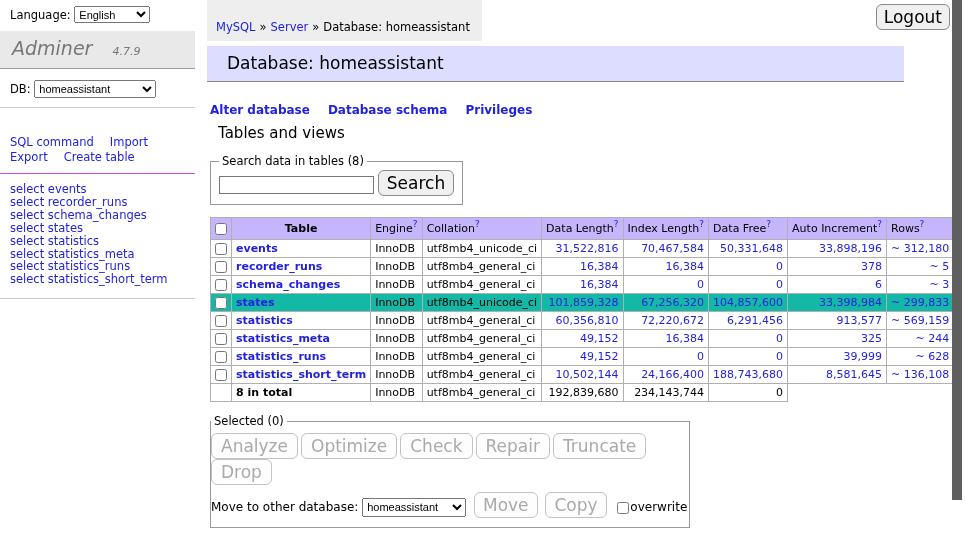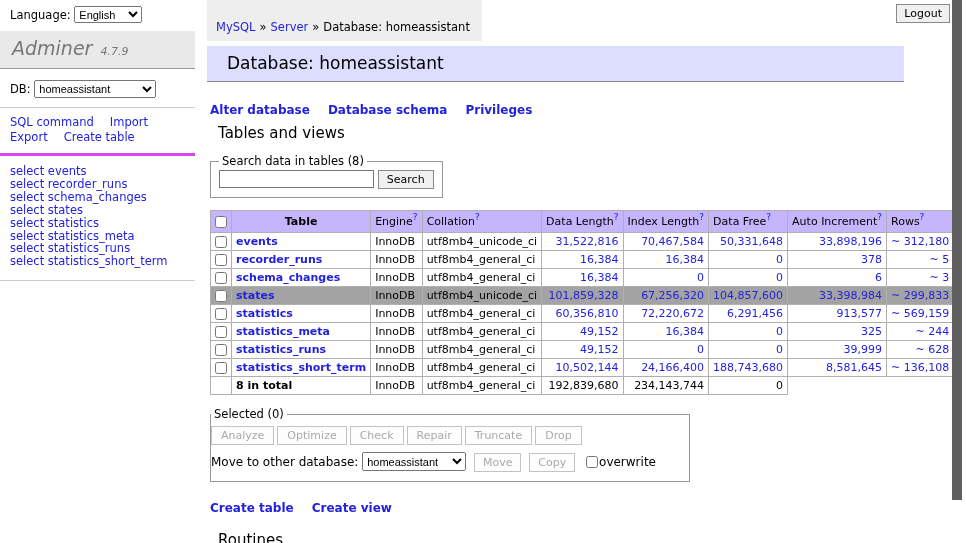--- a/index.html
+++ b/index.html
@@ -4,58 +4,58 @@
 <style>
   * { box-sizing: border-box; }
   html,body { margin:0; padding:0; background:#fff; }
   body { font-family:"DejaVu Sans","Liberation Sans",sans-serif; font-size:12px; color:#000; }
   .page { position:relative; width:966px; height:543px; overflow:hidden; background:#fff; }
   a { color:#2222dd; text-decoration:none; cursor:pointer; }
 
   
   .sidebar { position:absolute; left:0; top:0; width:195px; }
   .lang-row { padding:6px 8px 8px 10px; font-size:11.5px; }
-  .lang-row select { width:68px; height:17px; font-size:11px; }
+  .lang-row select { width:76px; height:17px; font-size:11px; }
   .adminer-band { background:#e9e9e9; border-bottom:1px solid #999; padding:6px 12px 9px; color:#777; font-style:italic; }
   .adminer-band .app { font-size:19px; }
-  .adminer-band .ver { font-size:11px; margin-left:8px; }
+  .adminer-band .ver { font-size:11px; margin-left:20px; }
   .db-row { padding:11px 8px 9px 10px; border-bottom:1px solid #ccc; font-size:11.5px; }
   .db-row select { width:122px; height:18px; font-size:11px; }
-  .sidebar-actions { padding:7px 8px 8px 10px; border-bottom:3px solid #d946ef; font-size:11.5px; line-height:15px; }
+  .sidebar-actions { padding:7px 8px 8px 10px; border-bottom:1px solid #d946ef; font-size:11.5px; line-height:15px;margin-top:20px; }
   .sidebar-actions a { margin-right:16px; }
   .table-list { padding:9px 8px 12px 10px; border-bottom:1px solid #ccc; font-size:11.5px; line-height:12.9px; }
   .table-list a { display:block; }
 
   
   .main { position:absolute; left:207px; top:0; width:697px; }
   .breadcrumb { display:inline-block; background:#eee; padding:20px 12px 7px 9px; font-size:11.5px; white-space:nowrap; }
   .breadcrumb .sep { color:#000; margin:0 4px; }
   .page-title { background:#ddf; border-bottom:1px solid #888; margin:5px 0 0; padding:8px 20px 9px; font-size:17px; font-weight:normal; line-height:18px; }
   .links-row { margin:21px 0 0 3px; font-size:12px;font-weight:bold; }
   .links-row a { margin-right:18px; }
   h3 { margin:7px 0 0 11px; font-size:15px; font-weight:normal; line-height:18px; }
   h3.routines { margin-top:16px; }
 
   fieldset { display:inline-block; border:1px solid #999; margin:12px 0 0 3px; padding:2px 8px 8px; }
   legend { padding:0 3px; font-size:11.5px; }
   .search-fieldset input[type=text] { width:155px; height:18px; border:1px solid #777; font-size:11.5px; padding:1px 3px; }
-  button { font-family:inherit; font-size:11px; background:#f0f0f0; border:1px solid #8a8a8a; border-radius:0; padding:2px 8px; color:#000; cursor:pointer; }
+  button { font-family:inherit; font-size:17px; background:#f0f0f0; border:1px solid #8a8a8a; border-radius:6px; padding:2px 8px; color:#000; cursor:pointer; }
   button.disabled { color:#aaa; border-color:#c3c3c3; background:#fdfdfd; cursor:default; }
   .logout-btn { position:absolute; top:4px; right:16px; padding:2px 7px; }
 
   
   table { border-collapse:collapse; margin:12px 0 0 3px; font-size:11px; }
   td,th { border:1px solid #b0b0b0; padding:2px 4px; height:13px; white-space:nowrap; }
   thead th { background:#c4b5fd; font-weight:normal; text-align:left; padding:4px 4px; }
   thead th.col-table { font-weight:bold; text-align:center; }
   .checkcell { width:21px; text-align:center; padding:0 3px; }
   td.name-cell a { font-weight:bold; }
   td.num { text-align:right; }
   td.num a { display:block; text-align:right; }
-  tr.hovered td { background:#a3a3a3; }
+  tr.hovered td { background:#14b8a6; }
   tr.total td { font-weight:normal; }
   tr.total td.name-cell { font-weight:bold; }
   tr.total td.num { color:#000; }
   td.noborder { border:none; }
   sup.help { font-size:9px; vertical-align:super; line-height:0; }
   input[type=checkbox] { width:12px; height:12px; margin:1px; vertical-align:middle; }
 
   
   .selected-fieldset { width:480px; padding:2px 0 9px; margin-top:12px; }
   .selected-buttons { margin:3px 0 7px; }

